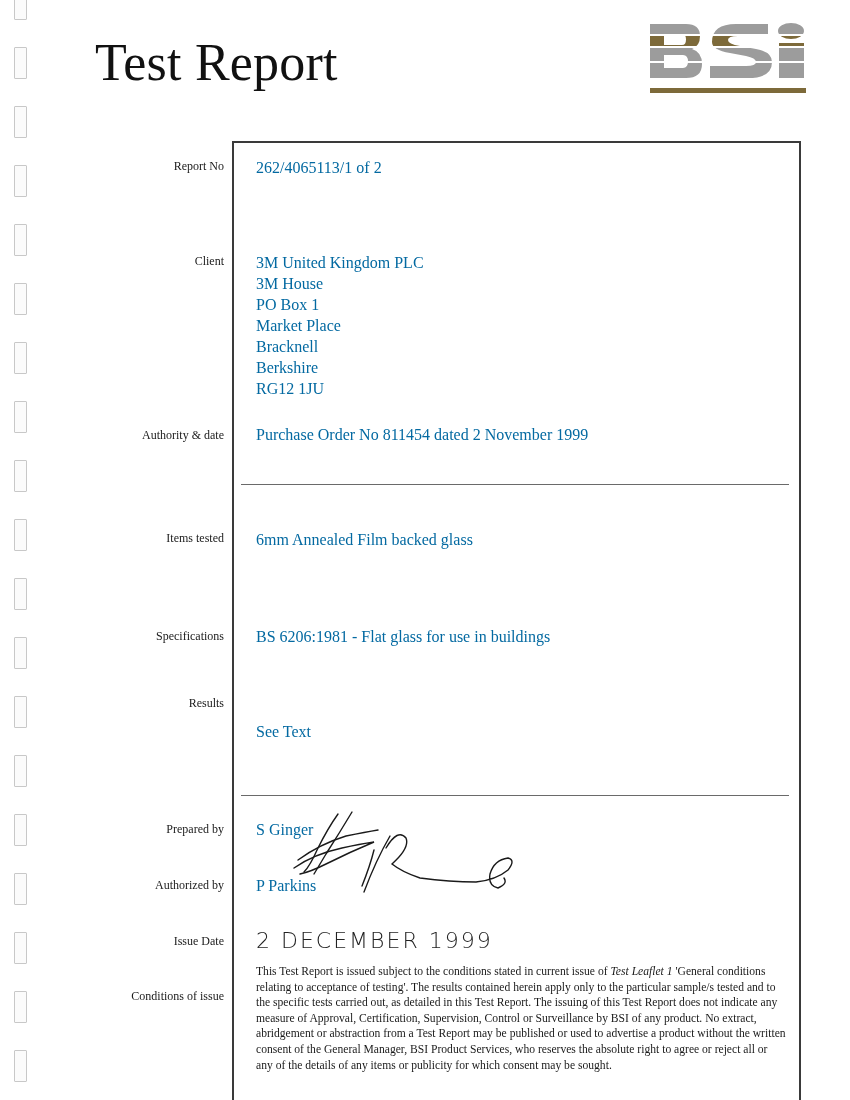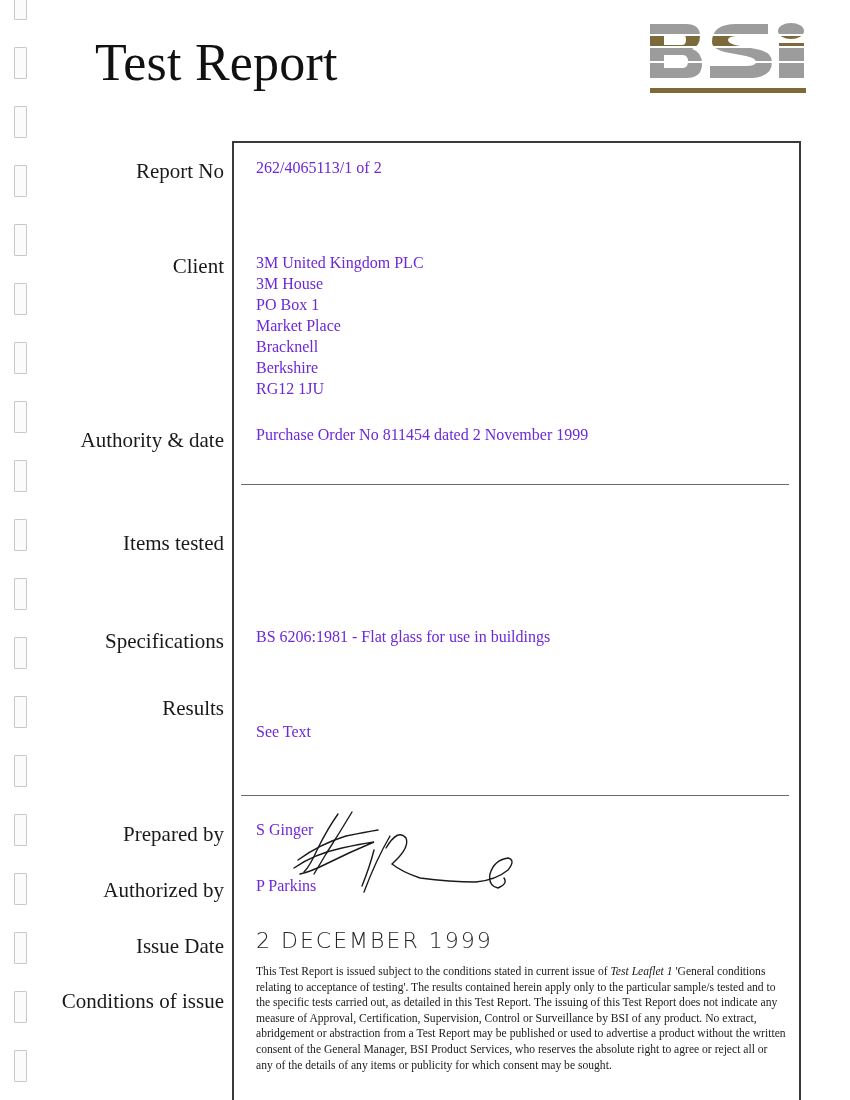--- a/index.html
+++ b/index.html
@@ -19,23 +19,23 @@
   .logo { position: absolute; left: 648px; top: 22px; width: 160px; height: 74px; }
   .frame {
     position: absolute; left: 232px; top: 141px; width: 565px; height: 970px;
     border-left: 2px solid #3a3a3a; border-top: 2px solid #3a3a3a; border-right: 2px solid #3a3a3a;
   }
   .hr {
     position: absolute; left: 241px; width: 548px; height: 0;
     border-top: 1.5px solid #6a6a6a;
   }
   .label {
-    position: absolute; right: 626px; font-size: 21px; text-align: right; white-space: nowrap; color: #1a1a1a;
+    position: absolute; right: 626px; font-size: 12px; text-align: right; white-space: nowrap; color: #1a1a1a;
   }
-  .value { position: absolute; left: 256px; font-size: 16px; color: #6d28d9; white-space: nowrap; }
+  .value { position: absolute; left: 256px; font-size: 16px; color: #0369a1; white-space: nowrap; }
   .value .line { display: block; line-height: 21px; }
   .handwritten-date {
     position: absolute; left: 256px; top: 928px; font-size: 22px;
     font-family: "DejaVu Sans", sans-serif; letter-spacing: 2px; color: #222; font-weight: 300; text-align: center;
   }
   .conditions {
     position: absolute; left: 256px; top: 964px; width: 530px;
     font-size: 11.6px; line-height: 15.6px; color: #1a1a1a;
   }
   .conditions em { font-style: italic; }
@@ -105,20 +105,21 @@
   <span class="line">Bracknell</span>
   <span class="line">Berkshire</span>
   <span class="line">RG12  1JU</span>
 </div>
 
 <div class="label" style="top:428px">Authority &amp; date</div>
 <div class="value" style="top:426px">Purchase Order No 811454 dated 2 November 1999</div>
 
 <div class="label" style="top:531px">Items tested</div>
 <div class="value" style="top:529px">
+  <span class="line">6mm Annealed Film backed glass</span>
 </div>
 
 <div class="label" style="top:629px">Specifications</div>
 <div class="value" style="top:628px">BS 6206:1981 - Flat glass for use in buildings</div>
 
 <div class="label" style="top:696px">Results</div>
 <div class="value" style="top:723px">See Text</div>
 
 <div class="label" style="top:822px">Prepared by</div>
 <div class="value" style="top:821px">S Ginger</div>

